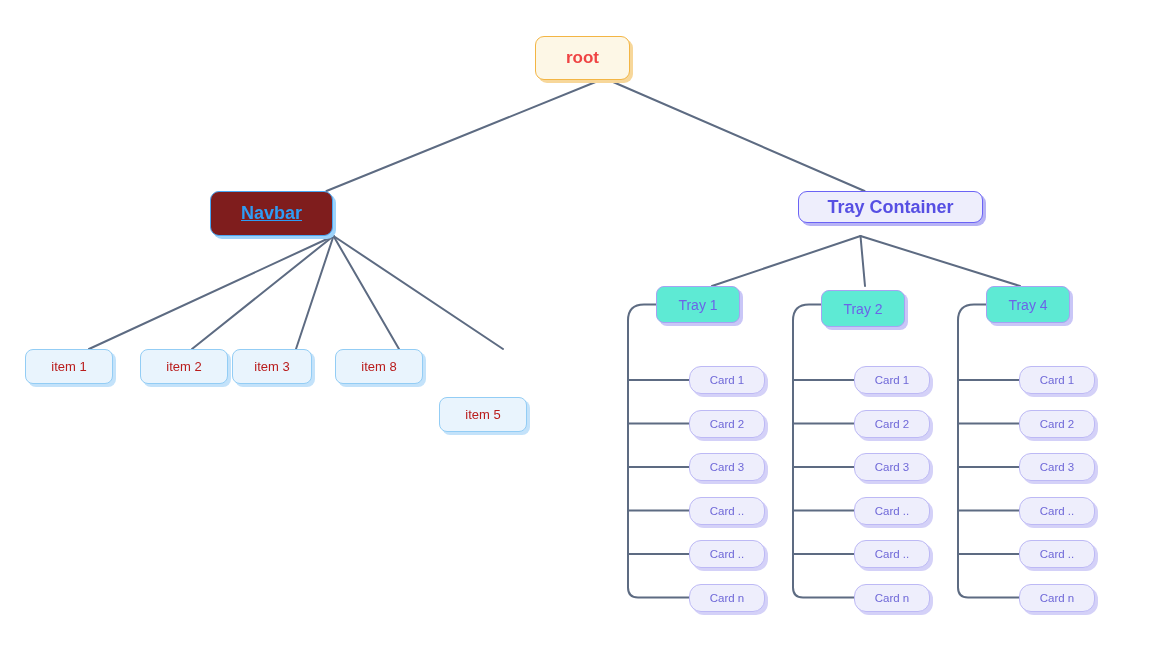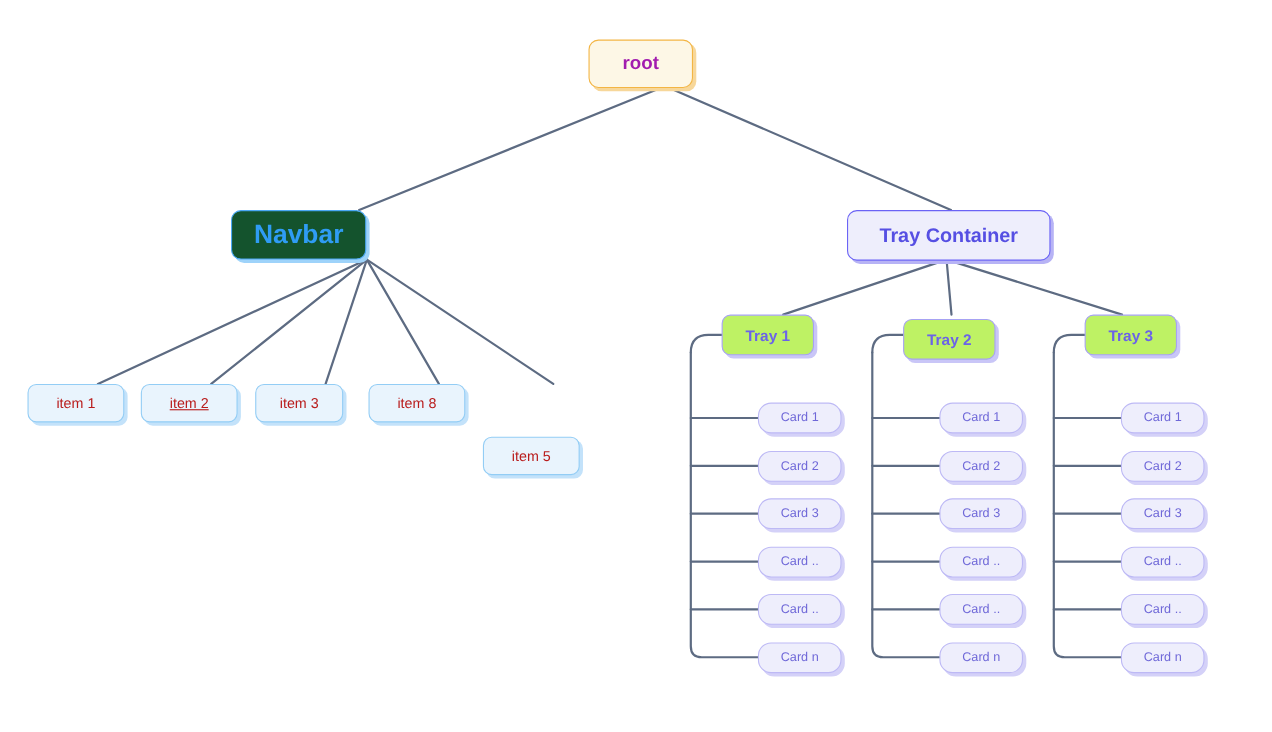--- a/index.html
+++ b/index.html
@@ -35,36 +35,37 @@
     border-style: solid;
     border-width: 1.5px;
     white-space: nowrap;
     user-select: none;
   }
 
   
   .n-root {
     background: #fdf7e6;
     border-color: #f3b544;
-    color: #a21caf;
+    color: #ef4444;
     border-radius: 9px;
     font-size: 17px;
     font-weight: 600;
     box-shadow: 3px 3px 0 0 #f7d79a;
   }
 
   
   .n-navbar {
-    background: #14532d;
+    background: #7f1d1d;
     border-color: #4aa8f4;
     color: #2f9cf4;
     border-radius: 9px;
-    font-size: 24px;
+    font-size: 18px;
     font-weight: 600;
     box-shadow: 3px 3px 0 0 #9ed3fa;
+    text-decoration: underline;
   }
 
   
   .n-item {
     background: #e9f4fd;
     border-color: #93cdf5;
     color: #b91c1c;
     border-radius: 8px;
     font-size: 13px;
     font-weight: 500;
@@ -77,26 +78,26 @@
     border-color: #6b63f5;
     color: #564fe3;
     border-radius: 9px;
     font-size: 18px;
     font-weight: 700;
     box-shadow: 3px 3px 0 0 #b7b3f5;
   }
 
   
   .n-tray {
-    background: #bef264;
+    background: #5eead4;
     border-color: #a7a2f3;
     color: #6b63e8;
     border-radius: 8px;
     font-size: 14px;
-    font-weight: 700;
+    font-weight: 400;
     box-shadow: 3px 3px 0 0 #c9c6f7;
   }
 
   
   .n-card {
     background: #eeeefc;
     border-color: #bdb9f5;
     color: #6f68d8;
     border-radius: 12px;
     font-size: 11.5px;
@@ -155,23 +156,23 @@
       <div class="node n-card" style="left: 854px; top: 540px; width: 76px; height: 28px;">Card ..</div>
       <div class="node n-card" style="left: 854px; top: 583.5px; width: 76px; height: 28px;">Card n</div>
       <div class="node n-card" style="left: 1019px; top: 366px; width: 76px; height: 28px;">Card 1</div>
       <div class="node n-card" style="left: 1019px; top: 409.5px; width: 76px; height: 28px;">Card 2</div>
       <div class="node n-card" style="left: 1019px; top: 453px; width: 76px; height: 28px;">Card 3</div>
       <div class="node n-card" style="left: 1019px; top: 496.5px; width: 76px; height: 28px;">Card ..</div>
       <div class="node n-card" style="left: 1019px; top: 540px; width: 76px; height: 28px;">Card ..</div>
       <div class="node n-card" style="left: 1019px; top: 583.5px; width: 76px; height: 28px;">Card n</div>
       <div class="node n-root" style="left: 535px; top: 36px; width: 95px; height: 44px;">root</div>
       <div class="node n-navbar" style="left: 210px; top: 191px; width: 123px; height: 45px;">Navbar</div>
-      <div class="node n-traycontainer" style="left: 770px; top: 191px; width: 185px; height: 46px;">Tray Container</div>
+      <div class="node n-traycontainer" style="left: 798px; top: 191px; width: 185px; height: 32px;">Tray Container</div>
       <div class="node n-item" style="left: 25px; top: 349px; width: 88px; height: 35px;">item 1</div>
-      <div class="node n-item" style="left: 128px; top: 349px; width: 88px; height: 35px; text-decoration: underline;">item 2</div>
+      <div class="node n-item" style="left: 140px; top: 349px; width: 88px; height: 35px;">item 2</div>
       <div class="node n-item" style="left: 232px; top: 349px; width: 80px; height: 35px;">item 3</div>
       <div class="node n-item" style="left: 335px; top: 349px; width: 88px; height: 35px;">item 8</div>
       <div class="node n-item" style="left: 439px; top: 349px; width: 88px; height: 35px; margin-top: 48px;">item 5</div>
       <div class="node n-tray" style="left: 656px; top: 286px; width: 84px; height: 37px;">Tray 1</div>
       <div class="node n-tray" style="left: 821px; top: 290px; width: 84px; height: 37px;">Tray 2</div>
-      <div class="node n-tray" style="left: 986px; top: 286px; width: 84px; height: 37px;">Tray 3</div>
+      <div class="node n-tray" style="left: 986px; top: 286px; width: 84px; height: 37px;">Tray 4</div>
     </div>
 </div>
 
 </body></html>

